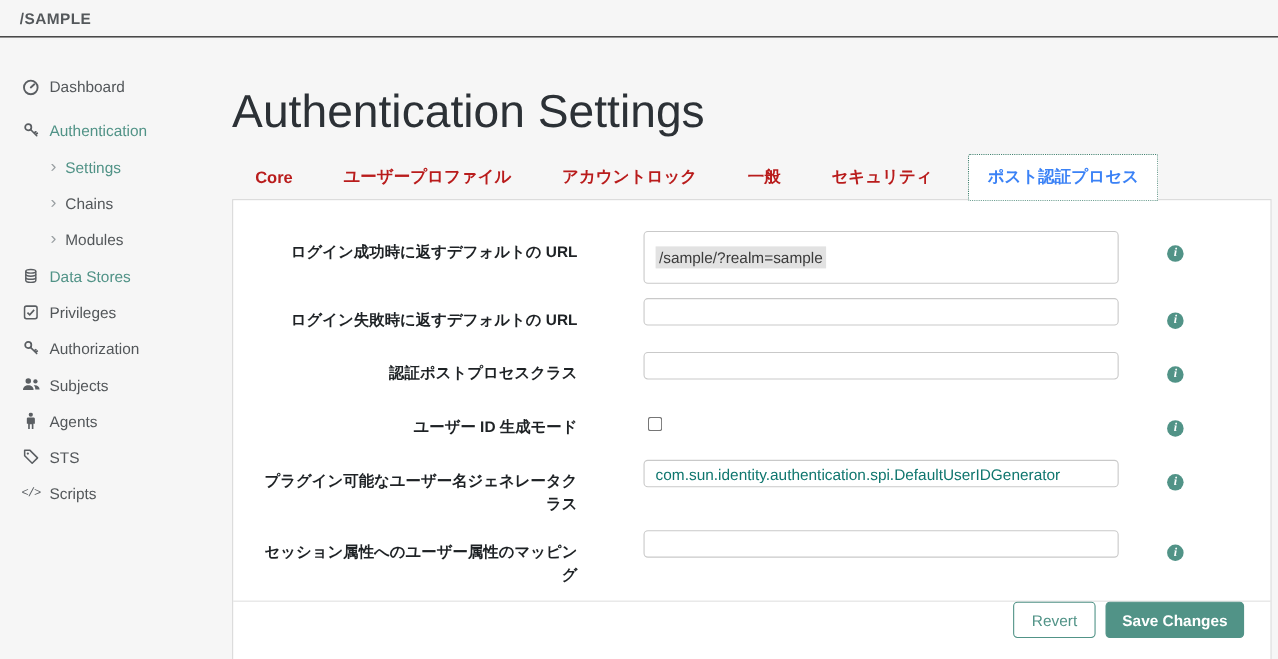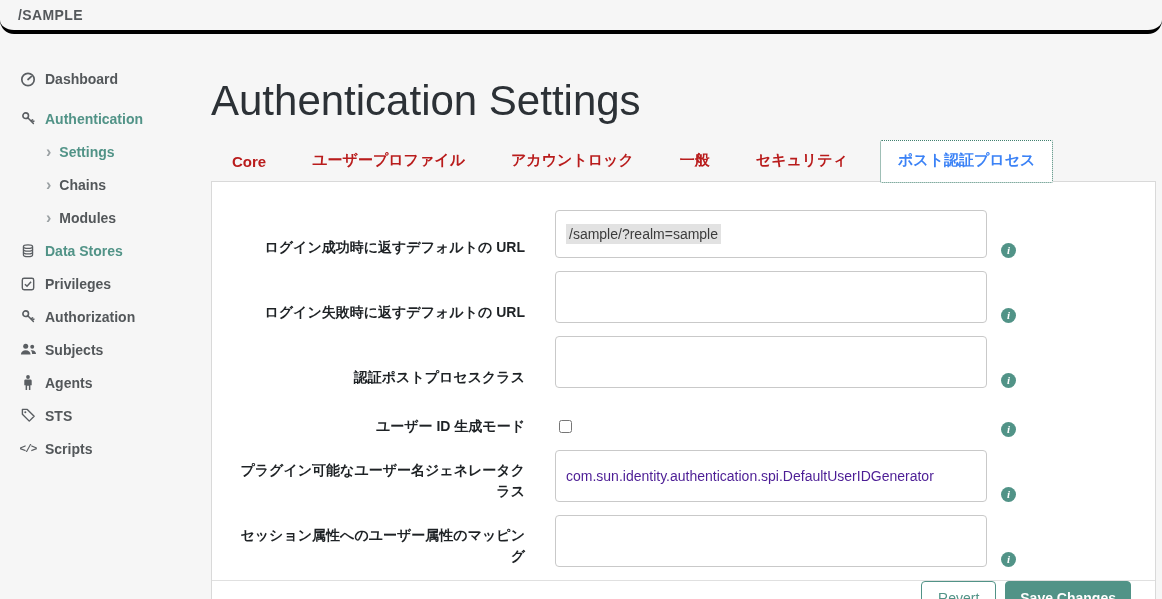--- a/index.html
+++ b/index.html
@@ -5,30 +5,30 @@
   * { box-sizing: border-box; }
   html,body { margin:0; padding:0; }
   body {
     width:1162px; height:599px; position:relative; overflow:hidden;
     background:#f6f6f6;
     font-family:"Liberation Sans","DejaVu Sans",sans-serif;
     -webkit-font-smoothing:antialiased;
   }
   
   .topbar {
-    height:34px; border-bottom:4px solid #000000;
-    display:flex; align-items:center; padding-left:18px;border-radius:14px;
+    height:34px; border-bottom:1px solid #000000;
+    display:flex; align-items:center; padding-left:18px;
   }
   .realm-label { font-size:14px; font-weight:bold; color:#54585b; letter-spacing:.4px; }
 
   
   .sidebar { position:absolute; left:0; top:34px; width:211px; padding-top:28px; }
   .side-item {
     display:flex; align-items:center; height:33px; padding-left:19px;
-    font-size:14px; color:#53575a; cursor:pointer; white-space:nowrap;font-weight:bold;
+    font-size:14px; color:#53575a; cursor:pointer; white-space:nowrap;
   }
   .side-item .ico {
     width:18px; display:inline-flex; justify-content:center; align-items:center;
     margin-right:8px; color:#5a5e62; flex:0 0 18px;
   }
   .side-item .ico svg { display:block; }
   .side-item.group-gap { margin-top:7px; }
   .side-item.teal .lbl { color:#519387; }
   .side-sub { padding-left:46px; }
   .side-sub .chev { color:#9aa0a3; margin-right:8px; font-size:16px; line-height:1; }
@@ -51,29 +51,29 @@
     border:1px dotted #41806f; border-radius:2px;
     padding:10px 17px 12px; margin-bottom:-1px; margin-right:0;text-align:right;
   }
 
   
   .panel {
     background:#fff; border:1px solid #d9d9d9; margin-top:-1px;
     width:945px; height:421px; display:flex; flex-direction:column;
   }
   .panel-body { padding-top:28px; }
-  .frow { display:flex; align-items:flex-end; padding-left:20px; margin-bottom:13px; min-height:36px; }
+  .frow { display:flex; align-items:flex-start; padding-left:20px; margin-bottom:13px; min-height:36px;gap:30px; }
   .flabel {
     width:293px; text-align:right; font-weight:bold; font-size:14px; color:#1e2225;
     padding-top:9px; line-height:1.5;
   }
   .fctl { margin-left:30px; width:432px; flex:0 0 432px; }
   .txt-input {
-    width:432px; height:52px; border:1px solid #c9c9c9; border-radius:4px;
-    padding:0 10px; font-size:14px; color:#4c1d95; background:#fff;
+    width:432px; height:25px; border:1px solid #c9c9c9; border-radius:4px;
+    padding:0 10px; font-size:14px; color:#0f766e; background:#fff;
     font-family:inherit; outline:none;
   }
   .fake-input {
     width:432px; height:48px; border:1px solid #c9c9c9; border-radius:4px;
     padding:0 10px; display:flex; align-items:center; background:#fff;
     font-size:14px; color:#3c3c3c; cursor:text;
   }
   .fake-input .selected-text { background:#e2e2e2; padding:2px 3px; }
   .chk { margin-top:10px; width:13px; height:13px; }
   .finfo { margin-left:14px; padding-top:10px; }

